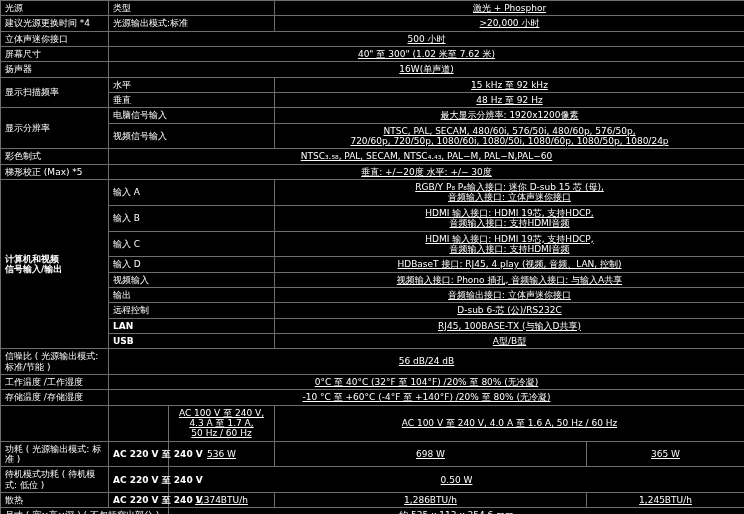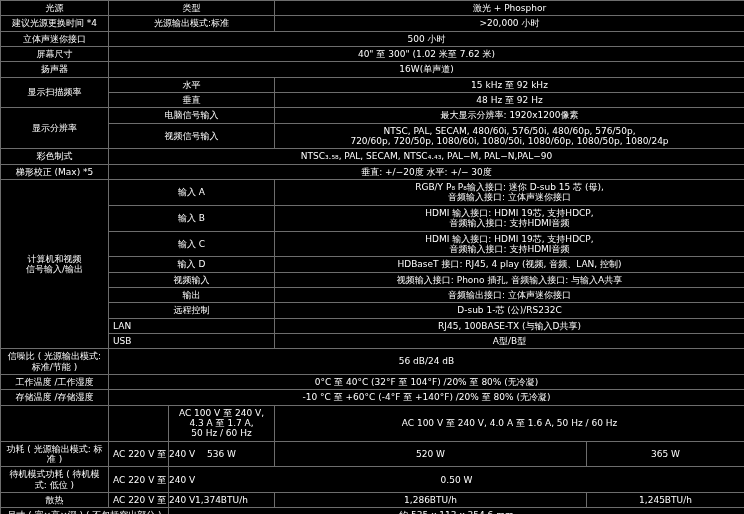--- a/index.html
+++ b/index.html
@@ -15,23 +15,23 @@
     table-layout:fixed;
     font-size:9px;
     line-height:1.15;
   }
   table.spec td{
     border:1px solid #6d6d6d;
     padding:2px 4px;
     vertical-align:middle;
     color:#ffffff;
   }
-  .lbl{ text-align:center; }
-  .lbl-b{ text-align:left; font-weight:normal; }
-  .ctr{ text-align:center; }
+  .lbl{ text-align:left; }
+  .lbl-b{ text-align:left; font-weight:bold; }
+  .ctr{ text-align:center;text-decoration:underline; }
   .nowrap{white-space:nowrap;}
   .pad-l{ padding-left:6px; }
 </style>
 </head>
 <body>
 
 <table class="spec">
   <colgroup>
     <col style="width:108px">
     <col style="width:60px">
@@ -85,30 +85,30 @@
       <td class="ctr" colspan="3">最大显示分辨率: 1920x1200像素</td>
     </tr>
     <tr>
       <td class="lbl pad-l" colspan="2">视频信号输入</td>
       <td class="ctr" colspan="3" style="white-space:pre-line;">NTSC, PAL, SECAM, 480/60i, 576/50i, 480/60p, 576/50p,
 720/60p, 720/50p, 1080/60i, 1080/50i, 1080/60p, 1080/50p, 1080/24p</td>
     </tr>
 
     <tr>
       <td class="lbl pad-l">彩色制式</td>
-      <td class="ctr" colspan="5">NTSC₃.₅₈, PAL, SECAM, NTSC₄.₄₃, PAL−M, PAL−N,PAL−90</td>
+      <td class="ctr" colspan="5">NTSC₃.₅₈, PAL, SECAM, NTSC₄.₄₃, PAL−M, PAL−N,PAL−60</td>
     </tr>
 
     <tr>
       <td class="lbl pad-l">梯形校正 (Max) *5</td>
       <td class="ctr" colspan="5">垂直: +/−20度  水平: +/− 30度</td>
     </tr>
 
     <tr>
-      <td class="lbl pad-l" rowspan="9" style="white-space:pre-line;">计算机和视频
+      <td class="lbl pad-l" rowspan="9" style="white-space:pre-line;font-weight:bold;">计算机和视频
 信号输入/输出</td>
       <td class="lbl pad-l" colspan="2">输入 A</td>
       <td class="ctr" colspan="3" style="white-space:pre-line;">RGB/Y P₈ P₈输入接口: 迷你 D-sub 15 芯 (母),
 音频输入接口: 立体声迷你接口</td>
     </tr>
     <tr>
       <td class="lbl pad-l" colspan="2">输入 B</td>
       <td class="ctr" colspan="3" style="white-space:pre-line;">HDMI 输入接口: HDMI 19芯, 支持HDCP,
 音频输入接口: 支持HDMI音频</td>
     </tr>
@@ -124,21 +124,21 @@
     <tr>
       <td class="lbl pad-l" colspan="2">视频输入</td>
       <td class="ctr" colspan="3">视频输入接口: Phono 插孔, 音频输入接口: 与输入A共享</td>
     </tr>
     <tr>
       <td class="lbl pad-l" colspan="2">输出</td>
       <td class="ctr" colspan="3">音频输出接口: 立体声迷你接口</td>
     </tr>
     <tr>
       <td class="lbl pad-l" colspan="2">远程控制</td>
-      <td class="ctr" colspan="3">D-sub 1-芯 (公)/RS232C</td>
+      <td class="ctr" colspan="3">D-sub 6-芯 (公)/RS232C</td>
     </tr>
     <tr>
       <td class="lbl-b pad-l" colspan="2">LAN</td>
       <td class="ctr" colspan="3">RJ45, 100BASE-TX (与输入D共享)</td>
     </tr>
     <tr>
       <td class="lbl-b pad-l" colspan="2">USB</td>
       <td class="ctr" colspan="3">A型/B型</td>
     </tr>
 
@@ -160,21 +160,21 @@
       <td class="lbl pad-l"></td>
       <td class="ctr" style="white-space:pre-line;">AC 100 V 至 240 V, 4.3 A 至 1.7 A,
 50 Hz / 60 Hz</td>
       <td class="ctr" colspan="3">AC 100 V 至 240 V, 4.0 A 至 1.6 A,  50 Hz / 60 Hz</td>
     </tr>
 
     <tr>
       <td class="lbl pad-l">功耗 ( 光源输出模式: 标准 )</td>
       <td class="lbl-b pad-l nowrap">AC 220 V 至 240 V</td>
       <td class="ctr">536 W</td>
-      <td class="ctr" colspan="2">520 W</td>
+      <td class="ctr" colspan="2">698 W</td>
       <td class="ctr">365 W</td>
     </tr>
 
     <tr>
       <td class="lbl pad-l">待机模式功耗 ( 待机模式: 低位 )</td>
       <td class="lbl-b pad-l nowrap">AC 220 V 至 240 V</td>
       <td class="ctr" colspan="4">0.50 W</td>
     </tr>
 
     <tr>

